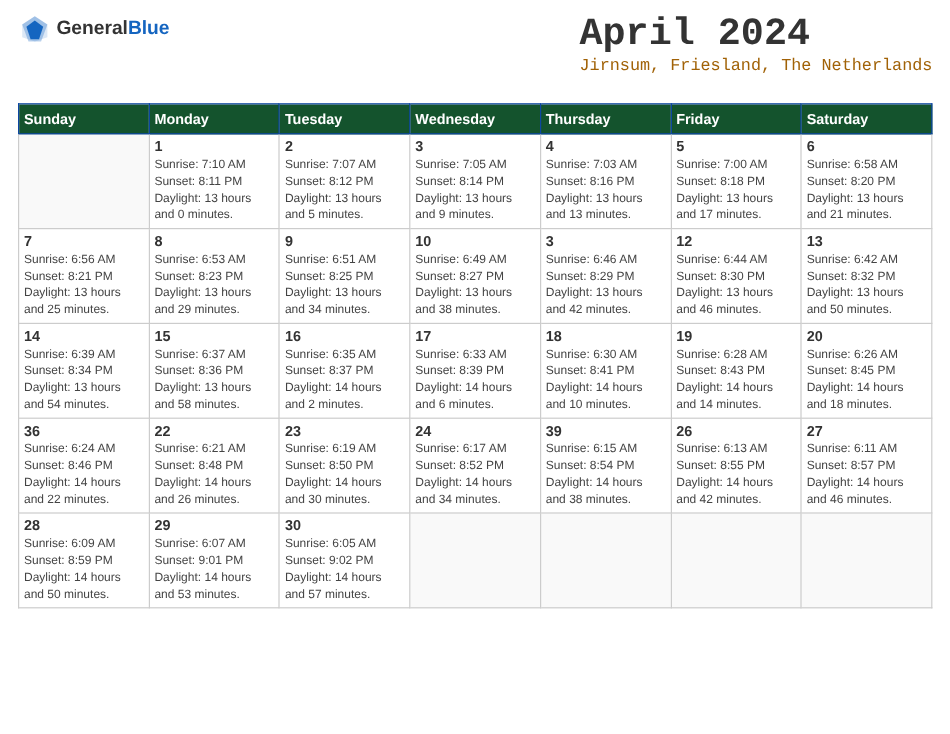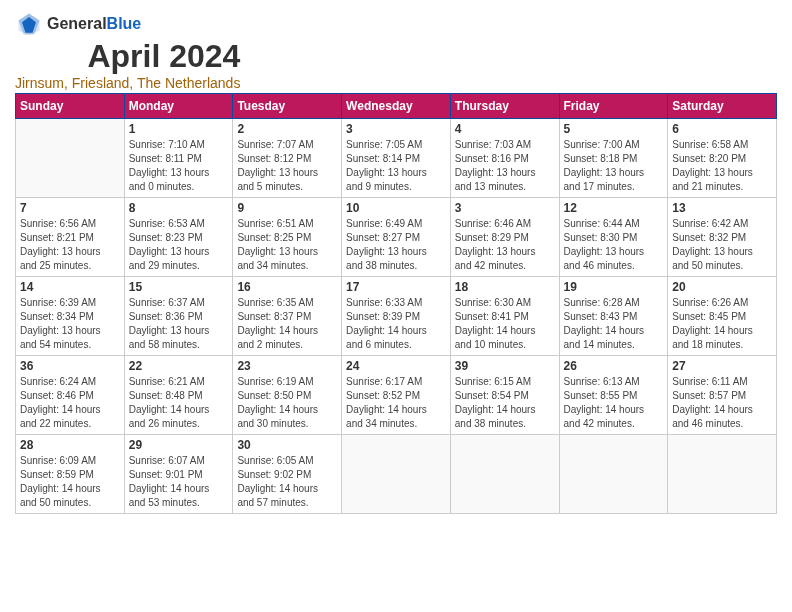--- a/index.html
+++ b/index.html
@@ -7,53 +7,53 @@
       font-family: Arial, sans-serif;
       background: #fff;
       width: 792px;
       min-height: 612px;
       padding: 10px 15px 15px 15px;
     }
     .header {
       display: flex;
       justify-content: space-between;
       align-items: flex-start;
-      margin-bottom: 2px;
-      flex-direction: column;
+      margin-bottom: 23px;
     }
     .logo {
       display: flex;
       align-items: center;
       gap: 4px;
     }
     .logo-general { color: #333; }
     .logo-blue { color: #1565c0; text-align: center; }
     .logo-icon {
       width: 28px;
       height: 28px;
     }
     .title-block {
-      text-align: right;
+      text-align: left;
+      font-family: Liberation Mono, monospace;
     }
     .month-year {
       font-size: 32px;
       font-weight: bold;
       color: #333;
     }
     .location {
       font-size: 14px;
       color: #a16207;
     }
     .calendar {
       width: 100%;
       border-collapse: collapse;
       font-size: 11px;
     }
     .calendar th {
-      background: #be185d;
+      background: #14532d;
       color: #fff;
       padding: 5px 4px;
       text-align: left;
       font-size: 12px;
       font-weight: bold;
       border: 1px solid #0d47a1;
     }
     .calendar td {
       border: 1px solid #ccc;
       vertical-align: top;

